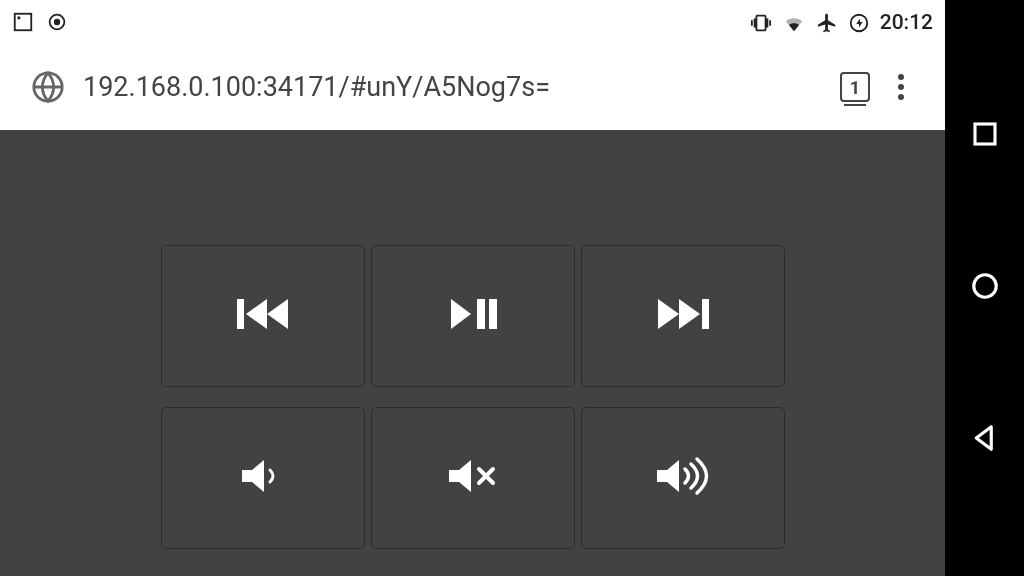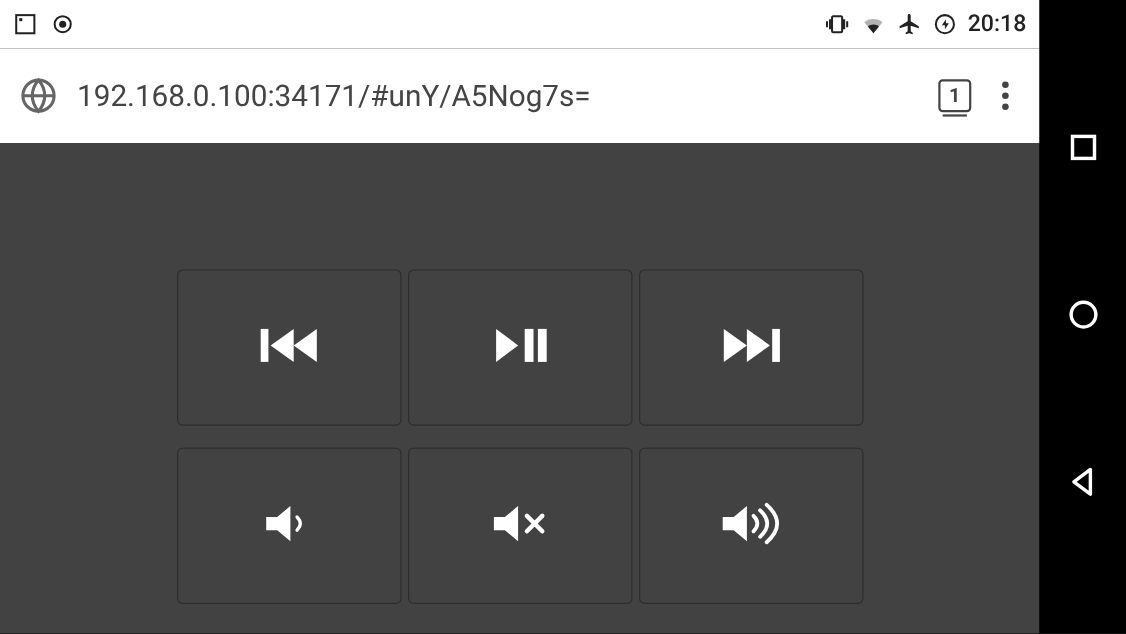--- a/index.html
+++ b/index.html
@@ -38,21 +38,21 @@
       color: #222;
     }
     .status-left { display: flex; align-items: center; gap: 12px; }
     .status-right { display: flex; align-items: center; gap: 10px; }
     .status-right span { font-size: 21px; font-weight: 500; color:#222;}
     .addr-bar {
       height: 86px;
       background: #fff;
       display: flex;
       align-items: center;
-      padding: 0 18px;
+      padding: 0 31px;
       gap: 18px;
       color: #444;
     }
     .addr-bar .url {
       flex: 1;
       font-size: 27px;
       color: #444;
       white-space: nowrap;
       overflow: hidden;
     }
@@ -130,21 +130,21 @@
         <svg width="22" height="22" viewBox="0 0 24 24" fill="#222">
             <path d="M21 16v-2l-8-5V3.5C13 2.67 12.33 2 11.5 2S10 2.67 10 3.5V9l-8 5v2l8-2.5V19l-2 1.5V22l3.5-1 3.5 1v-1.5L13 19v-5.5l8 2.5z"></path>
           </svg>
       </span>
       <span>
         <svg width="22" height="22" viewBox="0 0 24 24">
             <circle cx="12" cy="12" r="9" fill="none" stroke="#222" stroke-width="2"></circle>
             <path d="M13 7l-4 6h3v4l4-6h-3V7z" fill="#222"></path>
           </svg>
       </span>
-      <span>20:18</span>
+      <span>20:12</span>
     </div>
   </div>
 
   <div class="addr-bar">
     <span class="globe-icon">
       <svg width="34" height="34" viewBox="0 0 24 24" fill="none" stroke="#666" stroke-width="2">
           <circle cx="12" cy="12" r="10"></circle>
           <path d="M2 12h20M12 2c2.5 3 4 6.5 4 10s-1.5 7-4 10c-2.5-3-4-6.5-4-10s1.5-7 4-10z"></path>
         </svg>
     </span>

